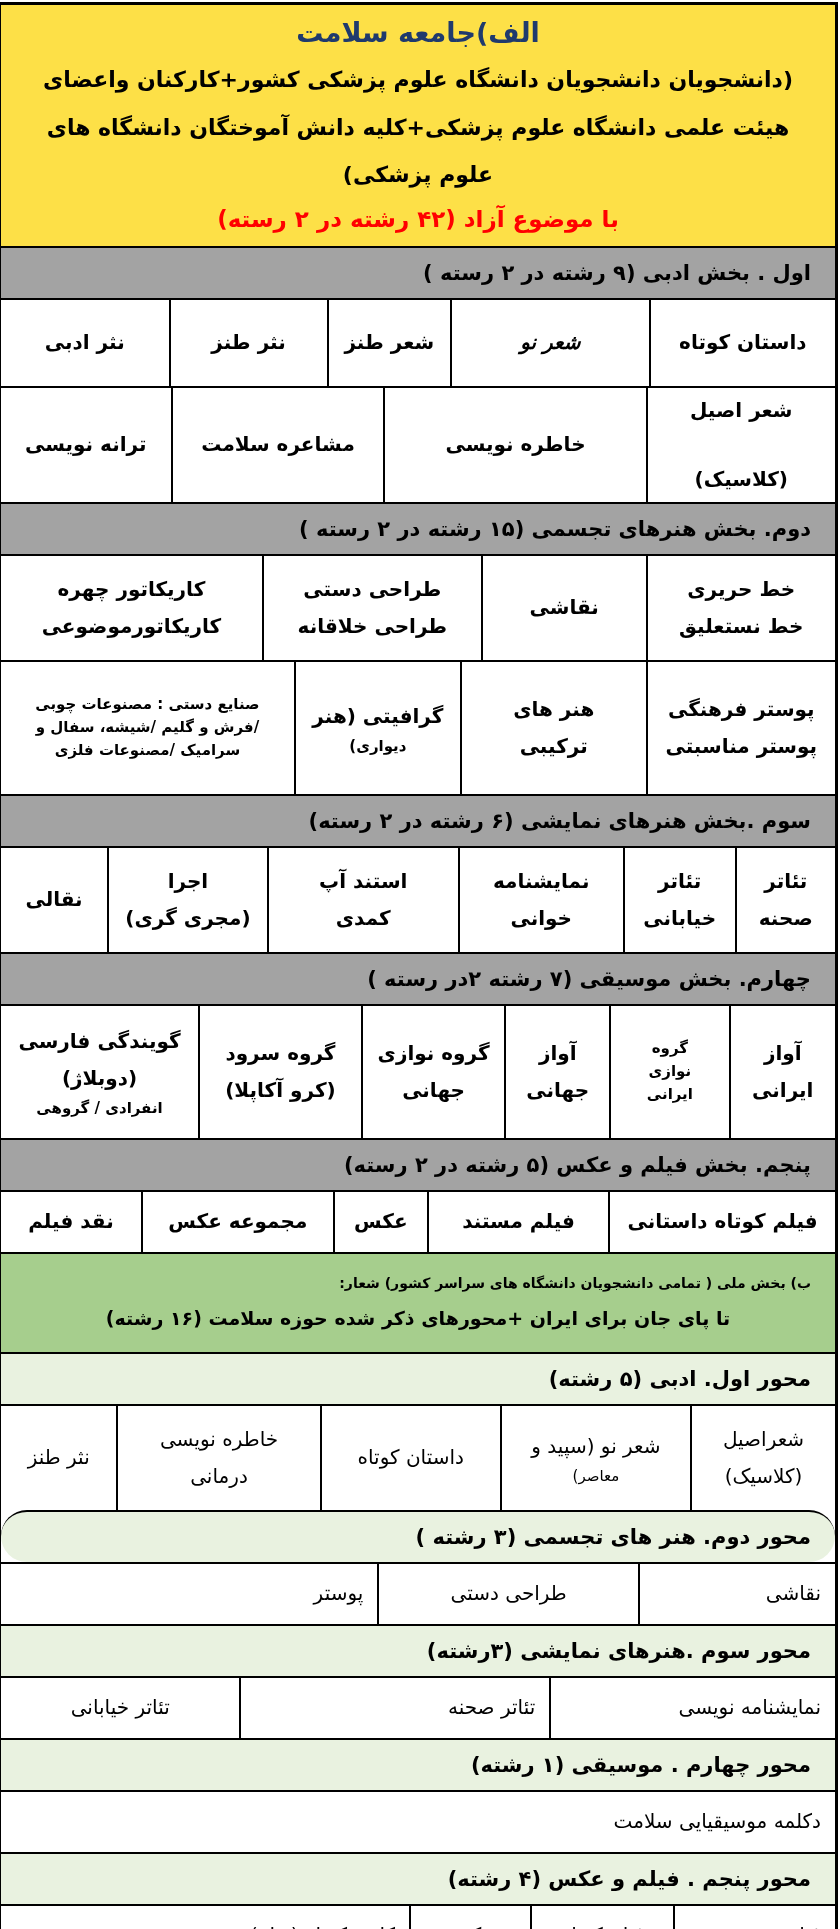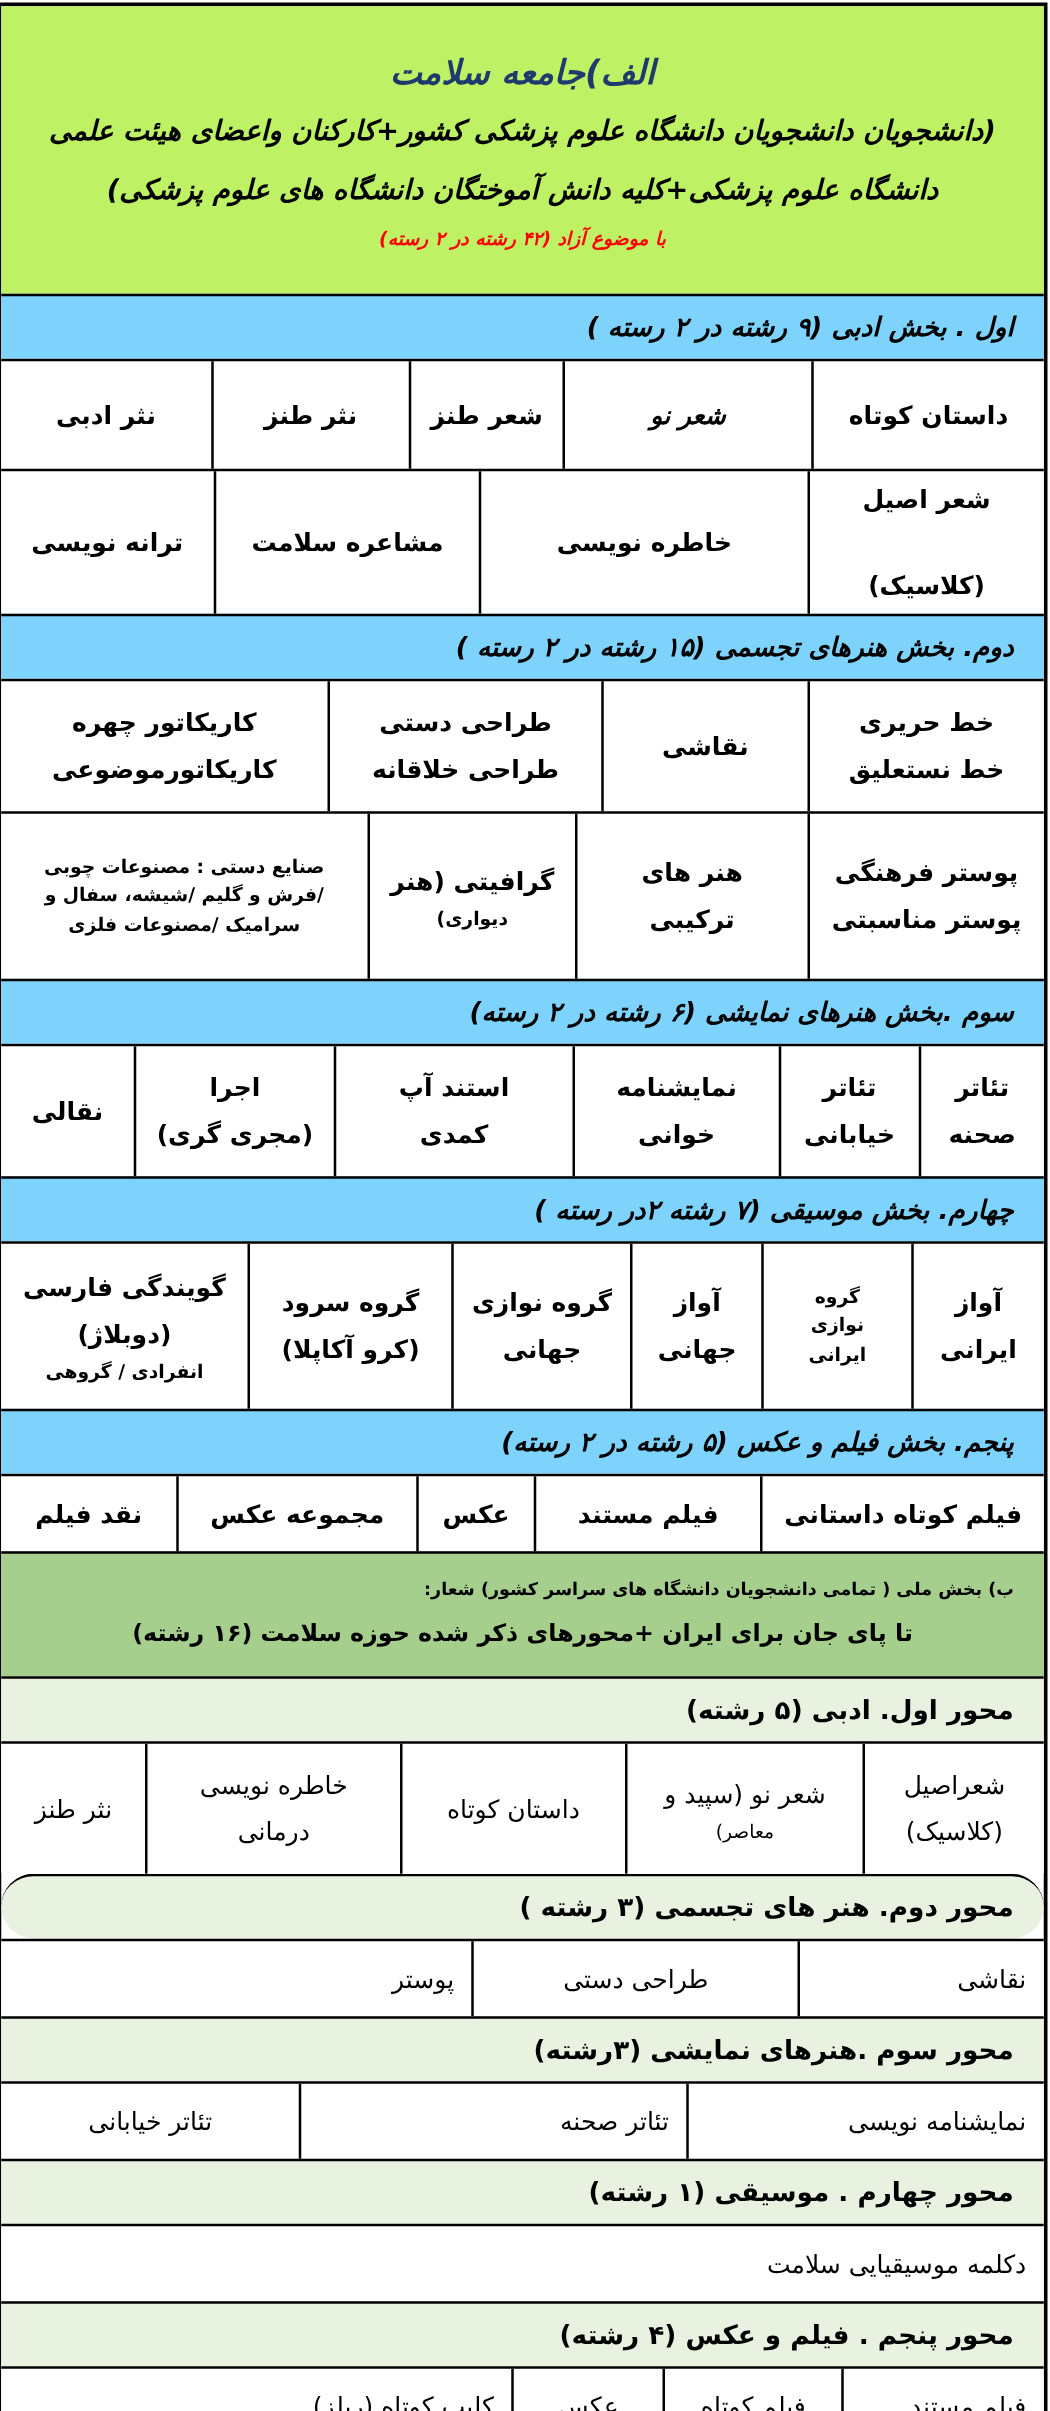--- a/index.html
+++ b/index.html
@@ -5,31 +5,31 @@
   html,body { margin:0; padding:0; background:#ffffff; }
   body { font-family:"DejaVu Sans", sans-serif; padding:2px; }
   .table-wrap {
     width:840px; box-sizing:border-box;
     border:3px solid #000; direction:rtl;
   }
   .block { box-sizing:border-box; border-top:2px solid #000; }
   .block:first-child { border-top:none; }
 
   
-  .bg-blue-mid   { background:#bef264;font-style:italic; }
-  .bg-blue-light { background:#7dd3fc;font-style:italic; }
+  .bg-blue-mid   { background:#fde047; }
+  .bg-blue-light { background:#a3a3a3; }
   .bg-green-mid  { background:#a6ce8d; }
   .bg-green-light{ background:#e9f2e0; }
   .bg-white      { background:#ffffff; }
 
   
   .banner { display:flex; flex-direction:column; justify-content:center; text-align:center; padding:4px 8px; }
   .bline.title { font-size:27px; font-weight:bold; color:#1f3a6d; line-height:1.75; }
   .bline.body  { font-size:22px; font-weight:bold; color:#000; line-height:2.15; padding:0 10px; }
-  .bline.red   { font-size:15px; font-weight:bold; color:#ff0000; line-height:1.9; }
+  .bline.red   { font-size:23px; font-weight:bold; color:#ff0000; line-height:1.9; }
   .bline.g1    { font-size:14px; font-weight:bold; color:#000; line-height:2.1; text-align:right; padding-right:16px; }
   .bline.g2    { font-size:19px; font-weight:bold; color:#000; line-height:2.0; text-align:center; }
 
   
   .header { display:flex; align-items:center; justify-content:flex-start;
             padding-inline-start:24px; font-weight:bold; font-size:21px; color:#000; }
 
   
   .row  { display:flex; align-items:stretch; }
   .cell { flex:1 1 0; min-width:0; display:flex; flex-direction:column;

